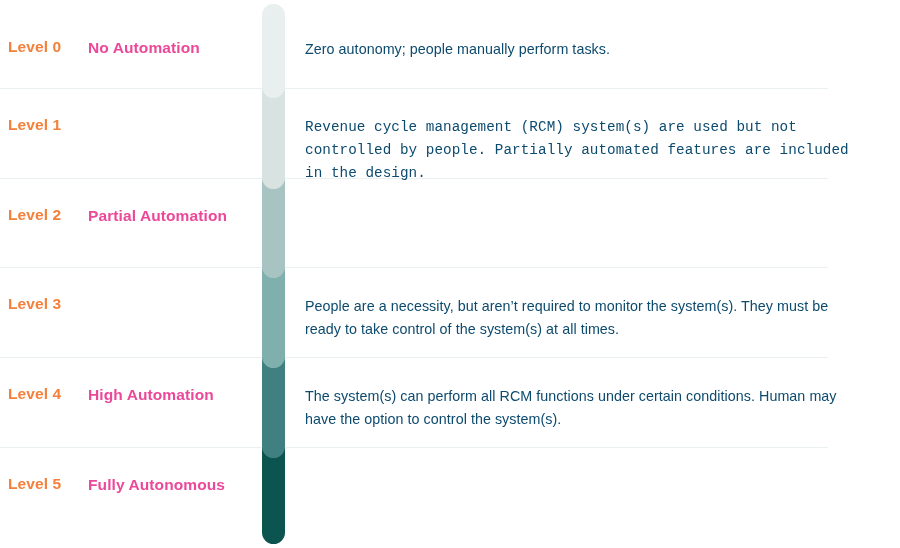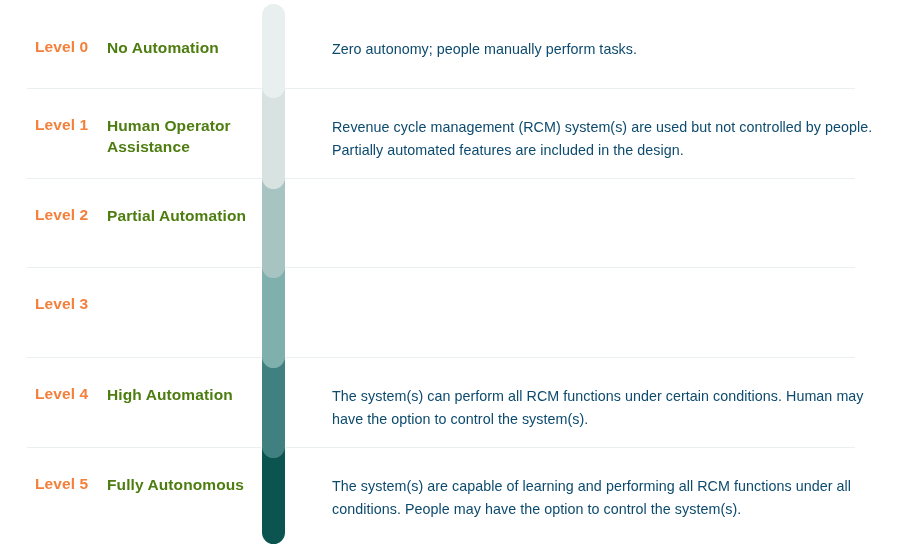--- a/index.html
+++ b/index.html
@@ -41,41 +41,40 @@
     border-top-left-radius: 11.5px;
     border-top-right-radius: 11.5px;
   }
 
   
   .row {
     position: absolute;
     left: 0;
     width: 828px;
     border-bottom: 1px solid #eaf0ef;
-    margin-left: 27px;
   }
   .row.last { border-bottom: none; }
 
   .level-label {
     position: absolute;
     left: 8px;
     font-size: 15.5px;
     font-weight: bold;
     color: #F4803C;
     letter-spacing: 0.1px;
     white-space: nowrap;
   }
 
   .level-title {
     position: absolute;
-    left: 80px;
+    left: 88px;
     width: 150px;
     font-size: 15.5px;
     font-weight: bold;
-    color: #4d7c0f;
+    color: #ec4899;
     line-height: 21px;
     letter-spacing: 0.1px;
   }
 
   .level-desc {
     position: absolute;
     left: 305px;
     width: 560px;
     font-size: 14.3px;
     font-weight: normal;
@@ -99,35 +98,34 @@
     </div>
 
   <div id="rows-host">
       <div class="row" style="top: 0px; height: 89px;">
         <div class="level-label" style="top: 38px;">Level 0</div>
         <div class="level-title" style="top: 37px;">No Automation</div>
         <div class="level-desc" style="top: 38px;">Zero autonomy; people manually perform tasks.</div>
       </div>
       <div class="row" style="top: 89px; height: 90px; padding-left: 32px;">
         <div class="level-label" style="top: 27px;">Level 1</div>
-        <div class="level-title" style="top: 26px;">Human Operator Assistance</div>
-        <div class="level-desc" style="top: 27px;">Revenue cycle management (RCM) system(s) are used but not controlled by people. Partially automated features are included in the design.</div>
+        <div class="level-desc" style="top: 27px; font-family: Liberation Mono, monospace;">Revenue cycle management (RCM) system(s) are used but not controlled by people. Partially automated features are included in the design.</div>
       </div>
       <div class="row" style="top: 179px; height: 89px;">
         <div class="level-label" style="top: 27px;">Level 2</div>
         <div class="level-title" style="top: 26px;">Partial Automation</div>
       </div>
       <div class="row" style="top: 268px; height: 90px;">
         <div class="level-label" style="top: 27px;">Level 3</div>
+        <div class="level-desc" style="top: 27px;">People are a necessity, but aren’t required to monitor the system(s). They must be ready to take control of the system(s) at all times.</div>
       </div>
       <div class="row" style="top: 358px; height: 90px; padding-left: 41px;">
         <div class="level-label" style="top: 27px;">Level 4</div>
         <div class="level-title" style="top: 26px;">High Automation</div>
         <div class="level-desc" style="top: 27px;">The system(s) can perform all RCM functions under certain conditions. Human may have the option to control the system(s).</div>
       </div>
       <div class="row last" style="top: 448px; height: 100px;">
         <div class="level-label" style="top: 27px;">Level 5</div>
         <div class="level-title" style="top: 26px;">Fully Autonomous</div>
-        <div class="level-desc" style="top: 27px;">The system(s) are capable of learning and performing all RCM functions under all conditions. People may have the option to control the system(s).</div>
       </div>
     </div>
 
 </div>
 
 </body></html>

